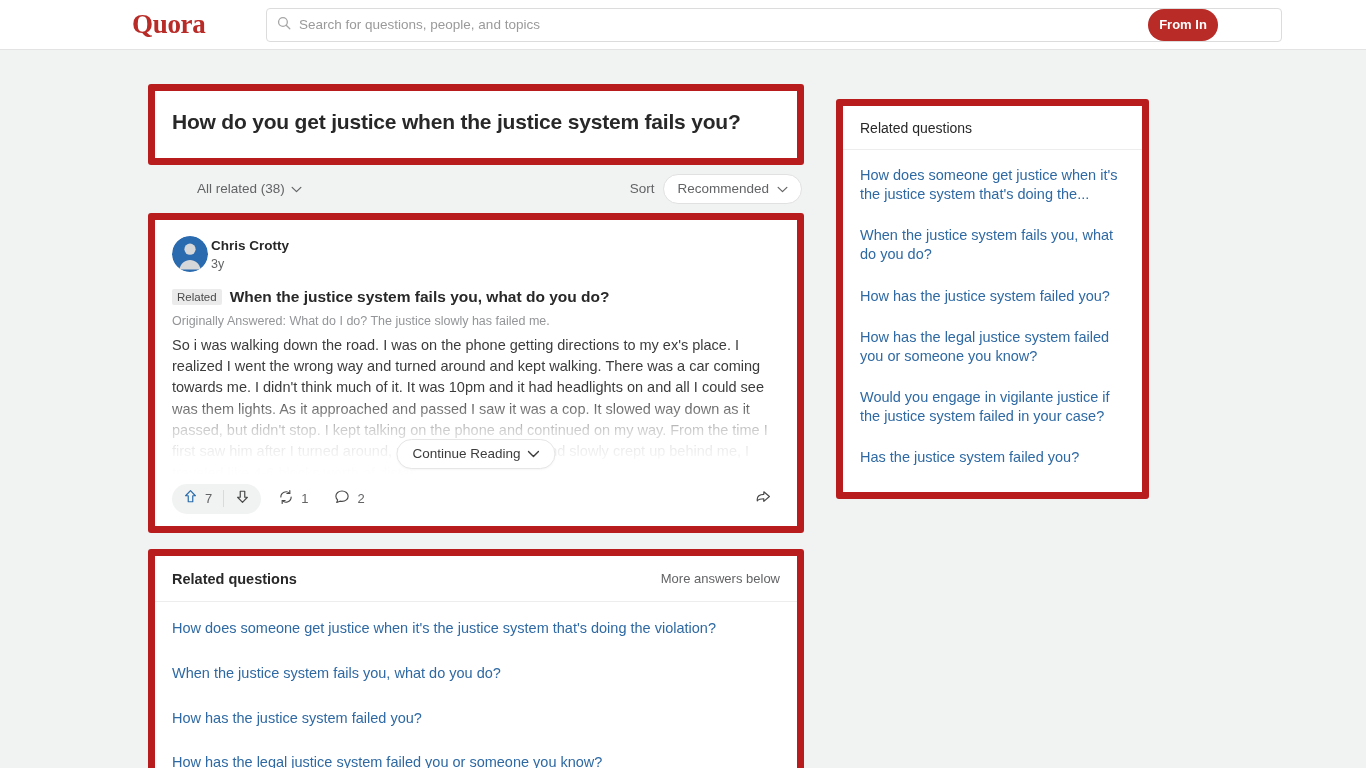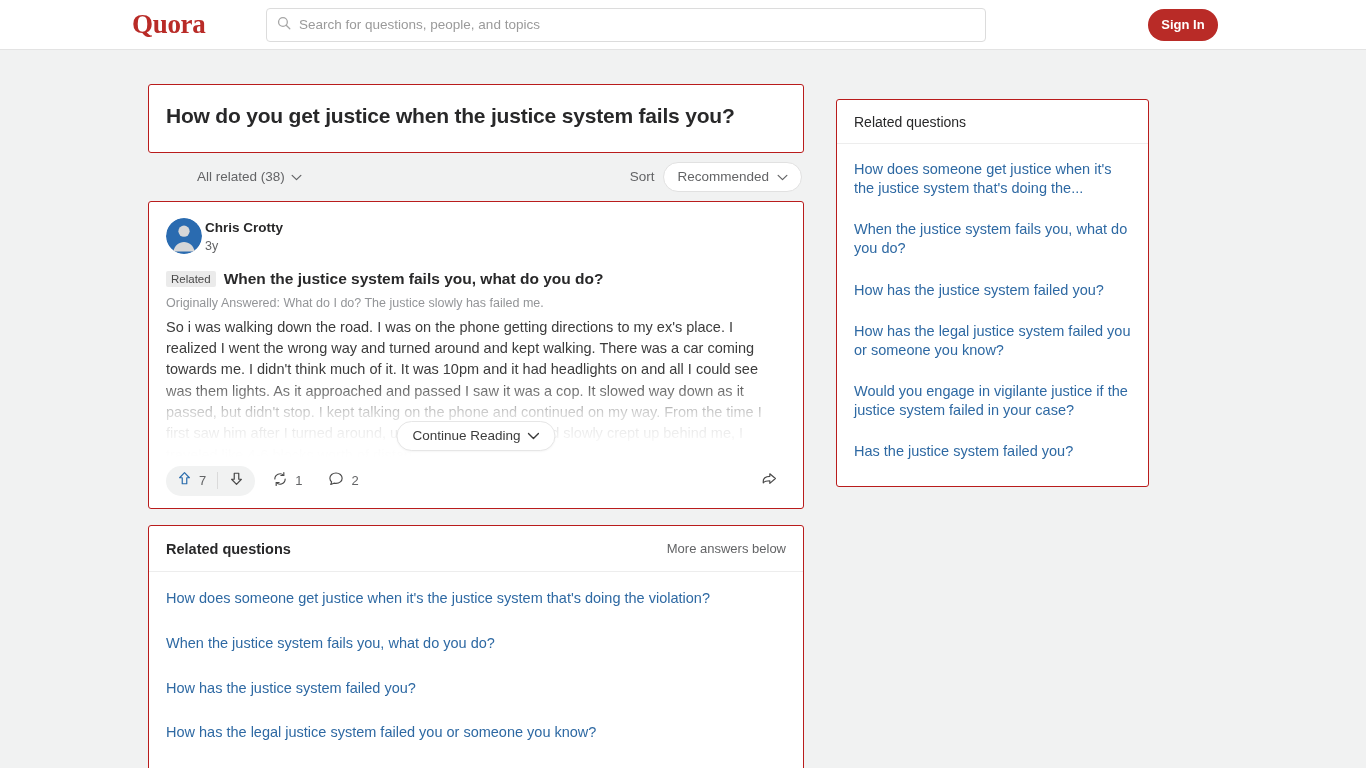--- a/index.html
+++ b/index.html
@@ -24,21 +24,21 @@
     left: 132px;
     font-family: "Liberation Serif", serif;
     font-size: 27px;
     font-weight: 700;
     color: #b92b27;
     letter-spacing: -0.3px;
   }
   .search-wrap {
     position: absolute;
     left: 266px;
-    width: 720px;
+    width: 1016px;
     height: 34px;
     background: #fff;
     border: 1px solid #dcdcdc;
     border-radius: 4px;
     display: flex;
     align-items: center;
     padding: 0 10px;
   }
   .search-icon { flex: 0 0 auto; display: block; margin-right: 8px; }
   .search-input {
@@ -77,21 +77,21 @@
   }
   .col-side {
     position: absolute;
     left: 836px;
     top: 49px;
     width: 313px;
   }
 
   .card {
     background: #fff;
-    border: 1px solid #b91c1c;
+    border: 7px solid #b91c1c;
     border-radius: 3px;
   }
 
   
   .qtitle-card { padding: 18px 17px 22px 17px; }
   .qtitle {
     font-size: 21px;
     font-weight: 700;
     color: #282829;
     line-height: 1.28;
@@ -276,21 +276,21 @@
   <div class="search-wrap">
     <span class="search-icon">
       <svg width="14" height="14" viewBox="0 0 16 16">
         <circle cx="6.8" cy="6.8" r="5" fill="none" stroke="#a6a6a6" stroke-width="1.5"></circle>
         <line x1="10.5" y1="10.5" x2="14.6" y2="14.6" stroke="#a6a6a6" stroke-width="1.5" stroke-linecap="round"></line>
       </svg>
     </span>
     <input class="search-input" type="text" placeholder="Search for questions, people, and topics" style="">
   </div>
 
-  <button class="signin-btn">Sign In</button>
+  <button class="signin-btn">From In</button>
 </div>
 
 <div class="page">
 
   <div class="col-main">
 
     <div class="card qtitle-card">
       <div class="qtitle">How do you get justice when the justice system fails you?</div>
     </div>
 

